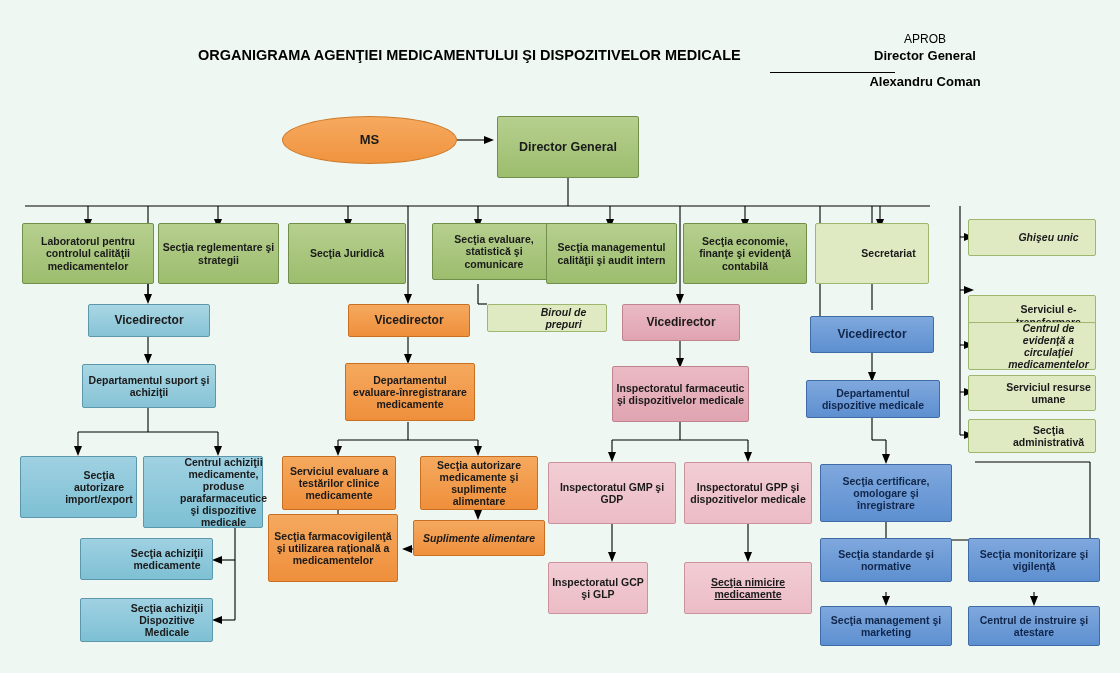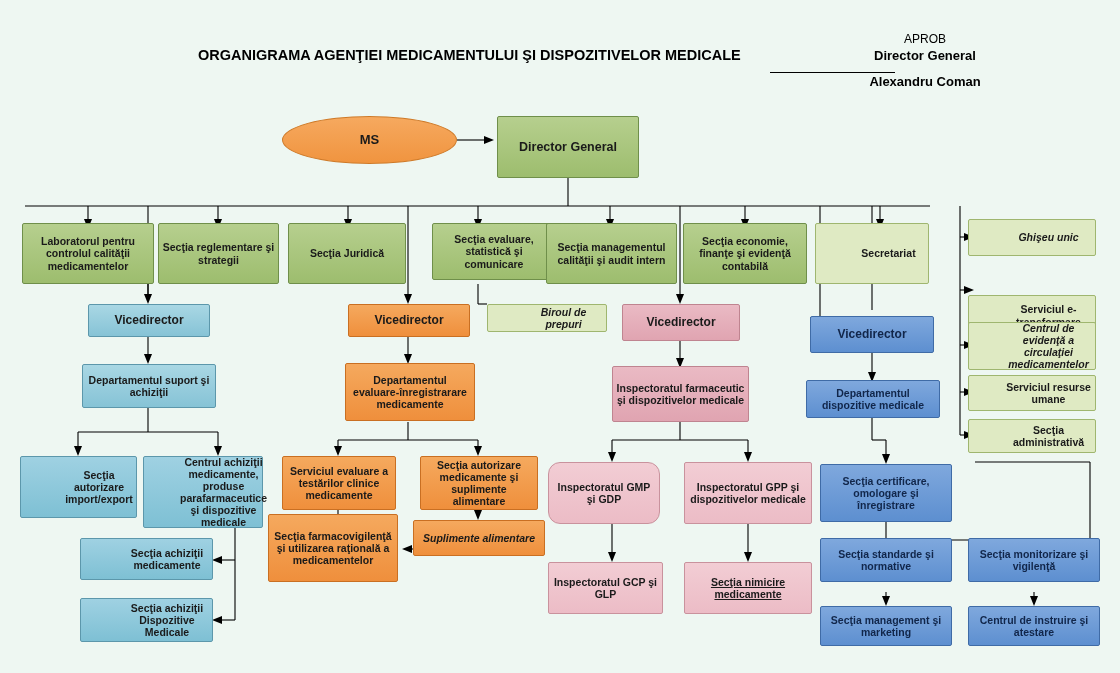--- a/index.html
+++ b/index.html
@@ -286,23 +286,23 @@
   <div class="node blue2" style="left:20px; top:456px; width:117px; height:62px;">Secţia autorizare import/export</div>
   <div class="node blue2" style="left:143px; top:456px; width:120px; height:72px;">Centrul achiziţii medicamente, produse parafarmaceutice şi dispozitive medicale</div>
   <div class="node blue2" style="left:80px; top:538px; width:133px; height:42px;">Secţia achiziţii medicamente</div>
   <div class="node blue2" style="left:80px; top:598px; width:133px; height:44px;">Secţia achiziţii Dispozitive Medicale</div>
 
   <div class="node orange" style="left:282px; top:456px; width:114px; height:54px;">Serviciul evaluare a testărilor clinice medicamente</div>
   <div class="node orange ital" style="left:413px; top:520px; width:132px; height:36px;">Suplimente alimentare</div>
   <div class="node orange" style="left:420px; top:456px; width:118px; height:54px;">Secţia autorizare medicamente şi suplimente alimentare</div>
   <div class="node orange" style="left:268px; top:514px; width:130px; height:68px;">Secţia farmacovigilenţă şi utilizarea raţională a medicamentelor</div>
 
-  <div class="node pinklite" style="left:548px; top:462px; width:112px; height:62px;border-radius:12px;">Inspectoratul GMP şi GDP</div>
+  <div class="node pinklite" style="left:548px; top:462px; width:128px; height:62px;">Inspectoratul GMP şi GDP</div>
   <div class="node pinklite" style="left:684px; top:462px; width:128px; height:62px;">Inspectoratul GPP şi dispozitivelor medicale</div>
-  <div class="node pinklite" style="left:548px; top:562px; width:115px; height:52px;">Inspectoratul GCP şi GLP</div>
+  <div class="node pinklite" style="left:548px; top:562px; width:100px; height:52px;">Inspectoratul GCP şi GLP</div>
   <div class="node pinklite underline" style="left:684px; top:562px; width:128px; height:52px;">Secţia nimicire medicamente</div>
 
   <div class="node darkblue" style="left:820px; top:464px; width:132px; height:58px; color:#11264a;">Secţia certificare, omologare şi înregistrare</div>
   <div class="node darkblue" style="left:820px; top:538px; width:132px; height:44px; color:#11264a;">Secţia standarde şi normative</div>
   <div class="node darkblue" style="left:968px; top:538px; width:132px; height:44px; color:#11264a;">Secţia monitorizare şi vigilenţă</div>
   <div class="node darkblue" style="left:820px; top:606px; width:132px; height:40px; color:#11264a;">Secţia management şi marketing</div>
   <div class="node darkblue" style="left:968px; top:606px; width:132px; height:40px; color:#11264a;">Centrul de instruire şi atestare</div>
 
 </div>
 

